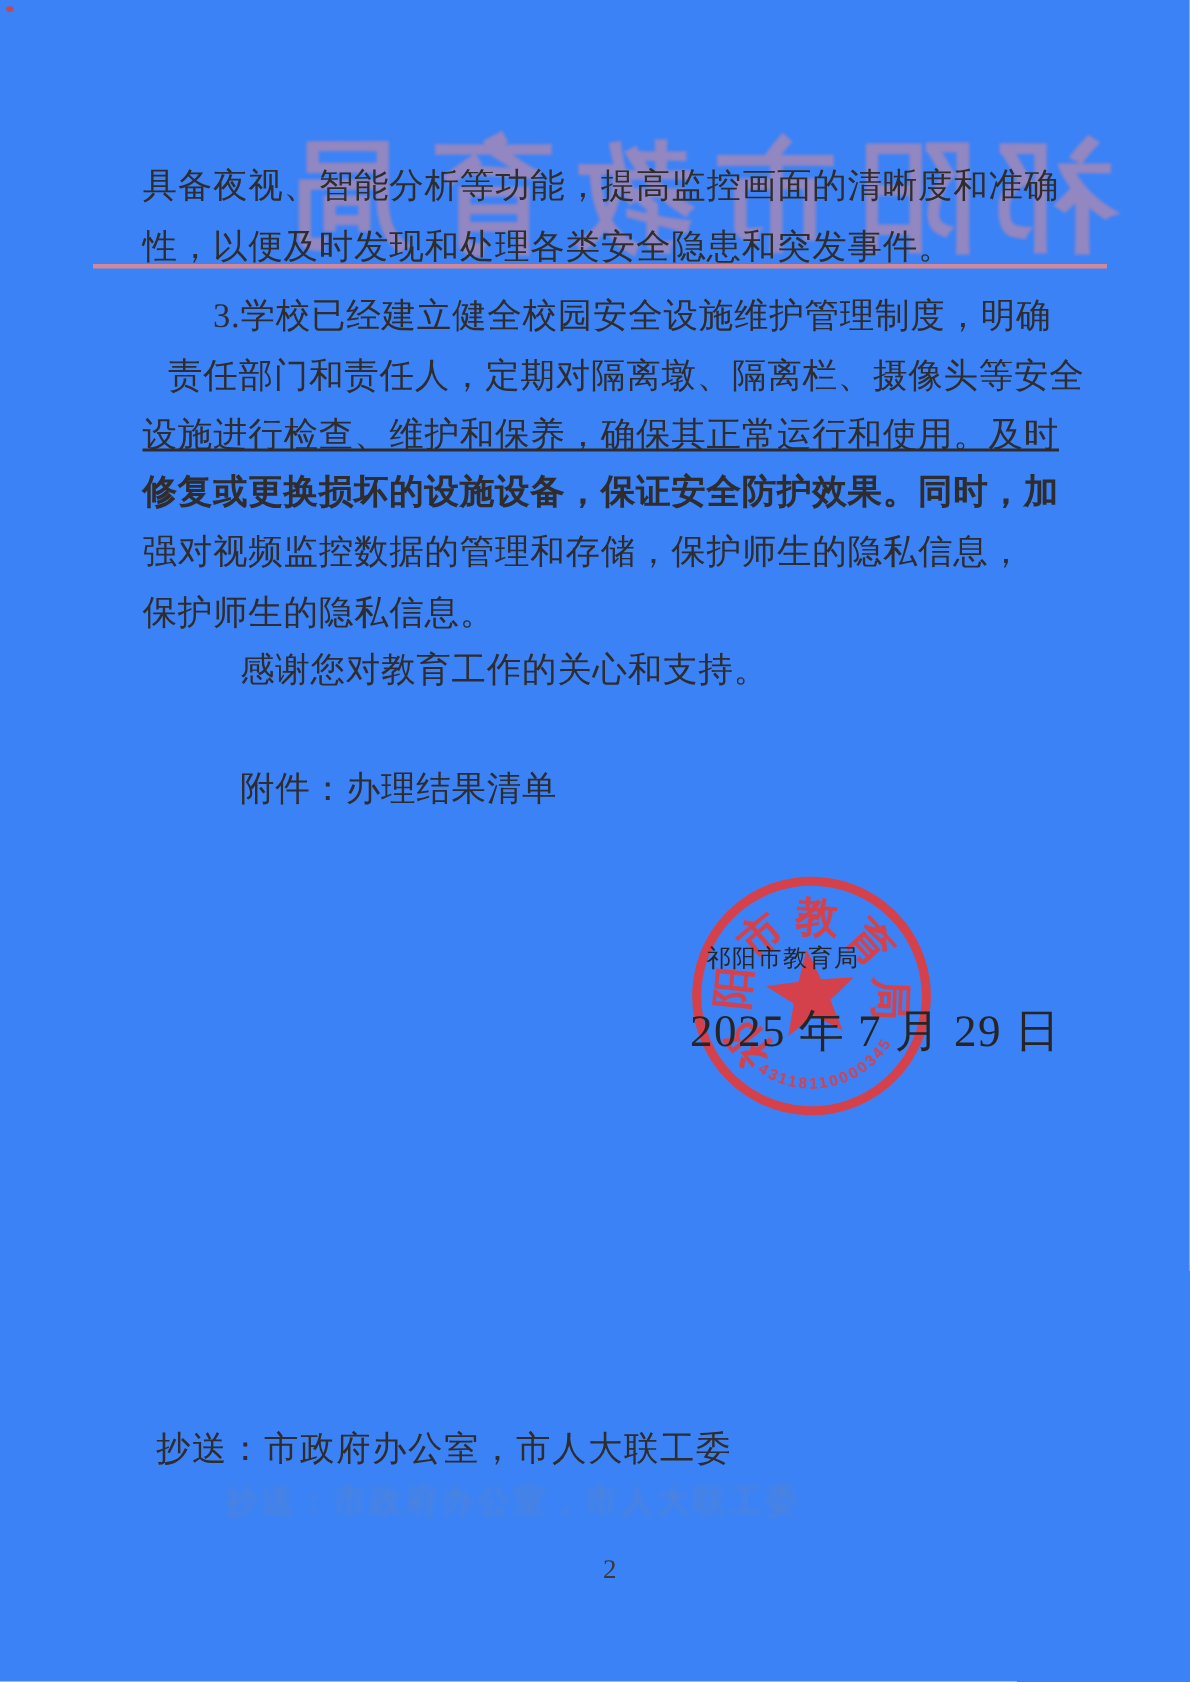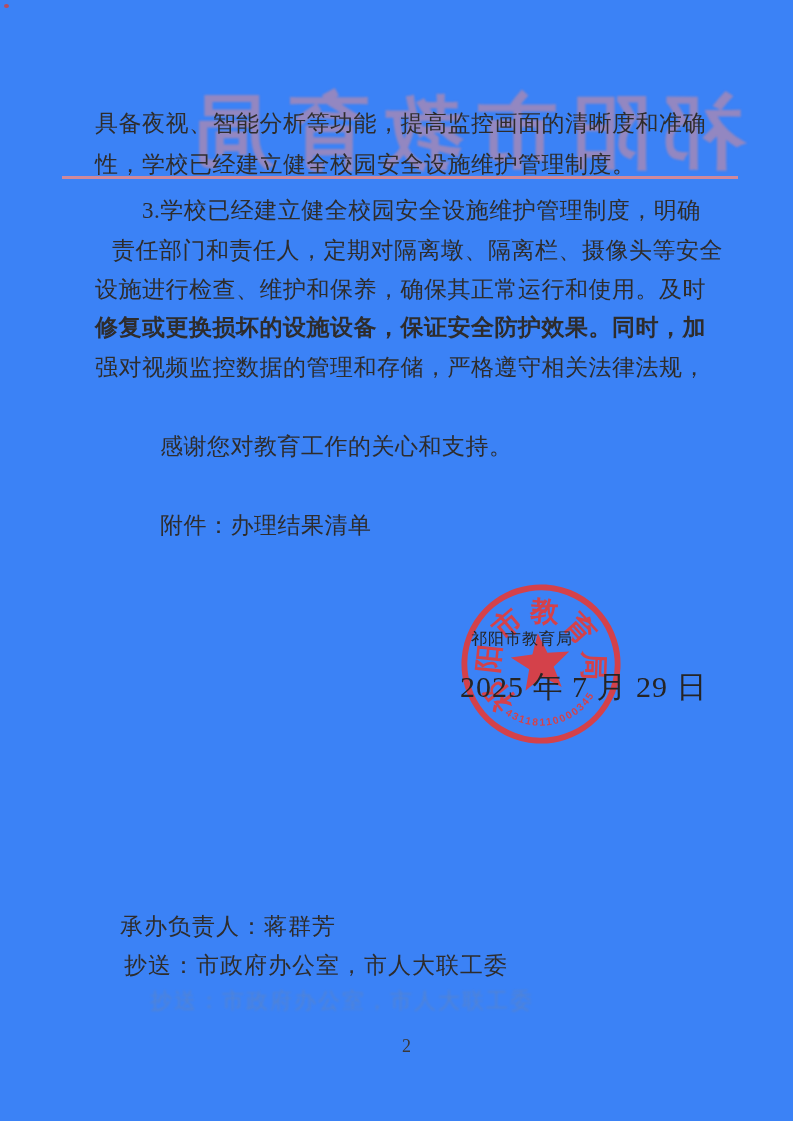--- a/index.html
+++ b/index.html
@@ -34,21 +34,21 @@
   
   .line{
     position:absolute;
     font-size:23px;line-height:30px;white-space:nowrap;
     letter-spacing:0.5px;
   }
   .l0{left:95px;top:109px;}
   .l1{left:95px;top:150px;}
   .l2{left:142px;top:196px;text-align:right;}
   .l3{left:112px;top:236px;}
-  .l4{left:95px;top:275px;}
+  .l4{left:95px;top:275px;text-decoration:underline;}
   .l5{left:95px;top:313px;font-weight:bold;}
   .l6{left:95px;top:353px;}
   .l7{left:95px;top:394px;}
   .l8{left:160px;top:432px;}
   .attach{left:160px;top:511px;}
   
   .seal{
     position:absolute;left:455px;top:578px;width:172px;height:172px;
     opacity:.92;
   }
@@ -62,21 +62,21 @@
   .sig-date{
     position:absolute;left:460px;top:667px;
     font-size:30px;white-space:nowrap;letter-spacing:1px;color:#262424;
   }
   
   .footer-handler{
     position:absolute;left:120px;top:911px;
     font-size:23px;white-space:nowrap;letter-spacing:1px;
   }
   .footer-cc{
-    position:absolute;left:124px;top:950px;
+    position:absolute;left:104px;top:950px;
     font-size:23px;white-space:nowrap;letter-spacing:1px;
   }
   .footer-ghost{
     position:absolute;left:150px;top:986px;
     font-size:22px;white-space:nowrap;letter-spacing:2px;
     color:#8a8680;opacity:.3;filter:blur(1.3px);
   }
   .page-number{
     position:absolute;left:0;top:1036px;width:100%;
     text-align:center;font-size:18px;color:#3a3838;
@@ -87,26 +87,27 @@
 
 <div class="page">
 
   <div class="speck"></div>
 
   <div class="watermark">祁阳市教育局</div>
 
   <div class="red-rule"></div>
 
   <div class="line l0">具备夜视、智能分析等功能，提高监控画面的清晰度和准确</div>
-  <div class="line l1">性，学校已经建立健全校园安全设施维护管理制度。</div>
+  <div class="line l1">性，以便及时发现和处理各类安全隐患和突发事件。</div>
   <div class="line l2">3.学校已经建立健全校园安全设施维护管理制度，明确</div>
   <div class="line l3">责任部门和责任人，定期对隔离墩、隔离栏、摄像头等安全</div>
   <div class="line l4">设施进行检查、维护和保养，确保其正常运行和使用。及时</div>
   <div class="line l5">修复或更换损坏的设施设备，保证安全防护效果。同时，加</div>
-  <div class="line l6">强对视频监控数据的管理和存储，严格遵守相关法律法规，</div>
+  <div class="line l6">强对视频监控数据的管理和存储，保护师生的隐私信息，</div>
+  <div class="line l7">保护师生的隐私信息。</div>
   <div class="line attach">附件：办理结果清单</div>
 
   <div class="line l8">感谢您对教育工作的关心和支持。</div>
 
   <div class="seal">
     <svg viewBox="0 0 200 200">
       <g transform="rotate(-18 100 100)">
         <circle cx="100" cy="100" r="89" fill="none" stroke-width="7" stroke="#e23c3c"></circle>
         <polygon transform="rotate(12 100 100)" points="100,64 108.8,87.9 134.2,88.9 114.3,104.6 121.2,129.1 100,115 78.8,129.1 85.7,104.6 65.8,88.9 91.2,87.9" fill="#e23c3c"></polygon>
         <text class="seal-char" transform="rotate(-110 100 100)" x="100" y="50" text-anchor="middle" fill="#e23c3c">祁</text>
@@ -119,19 +120,18 @@
         <text class="seal-code" fill="#e23c3c">
           <textPath href="#sealArc" startOffset="2">43118110000345</textPath>
         </text>
       </g>
     </svg>
   </div>
 
   <div class="sig-agency">祁阳市教育局</div>
   <div class="sig-date">2025 年 7 月 29 日</div>
 
-  <div class="footer-handler">承办负责人：蒋群芳</div>
   <div class="footer-cc">抄送：市政府办公室，市人大联工委</div>
   <div class="footer-ghost">抄送：市政府办公室，市人大联工委</div>
 
   <div class="page-number">2</div>
 
 </div>
 
 </body></html>

